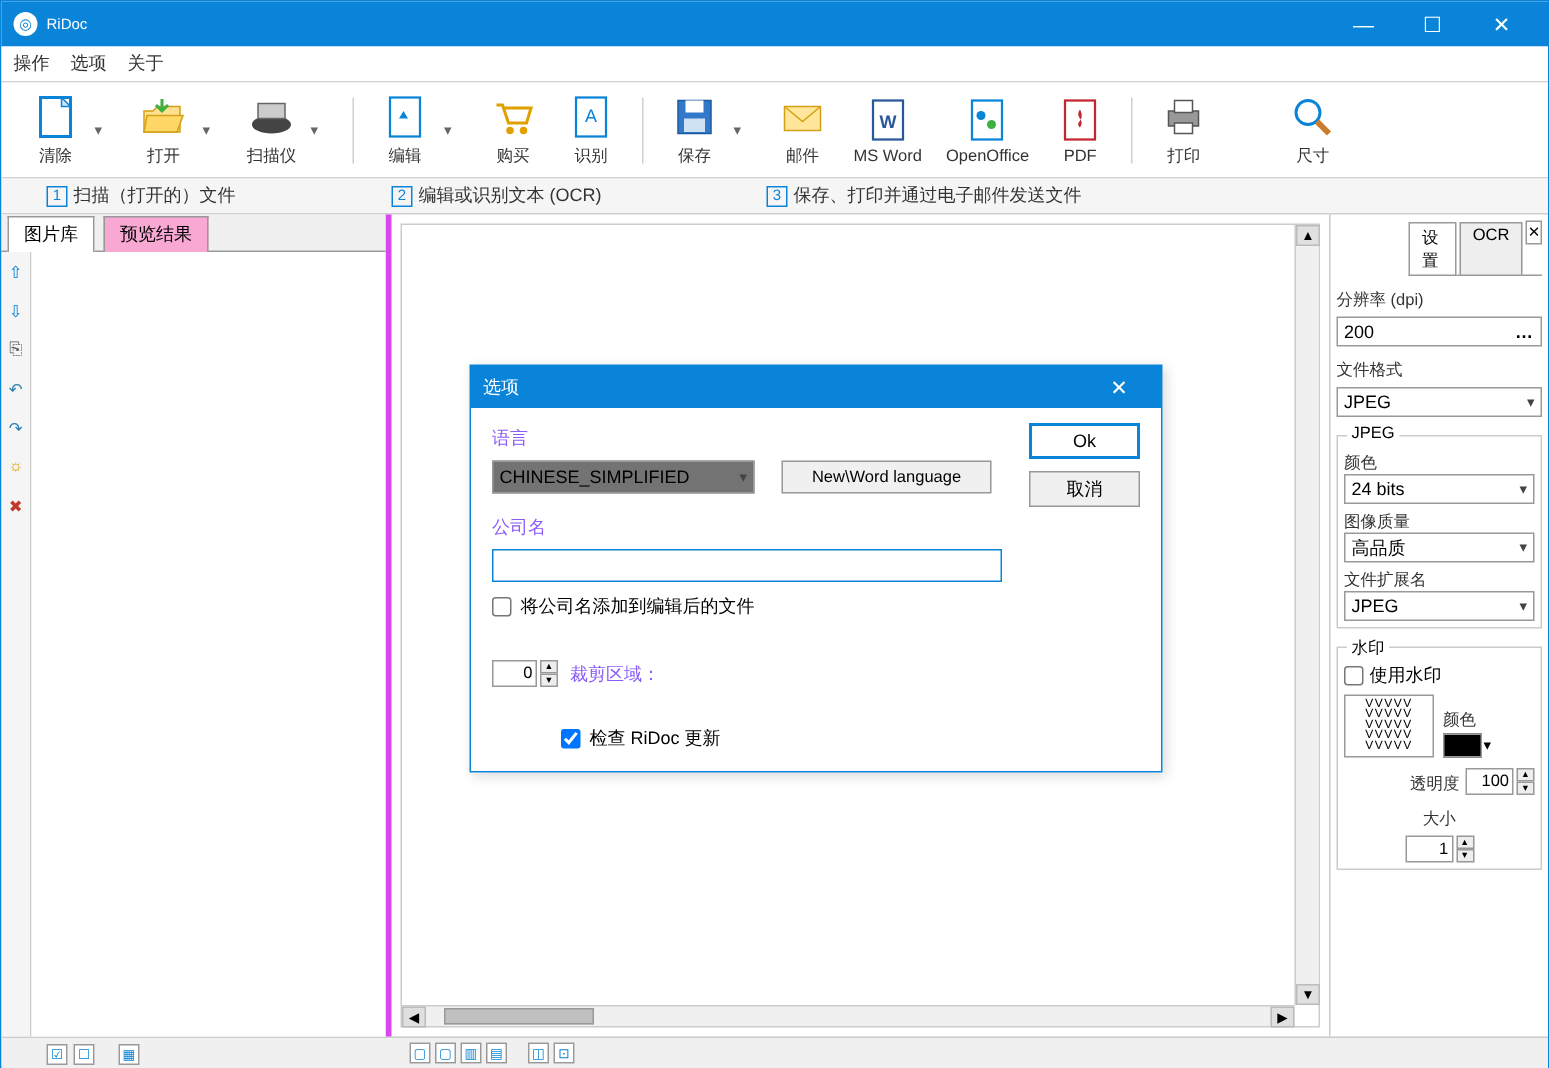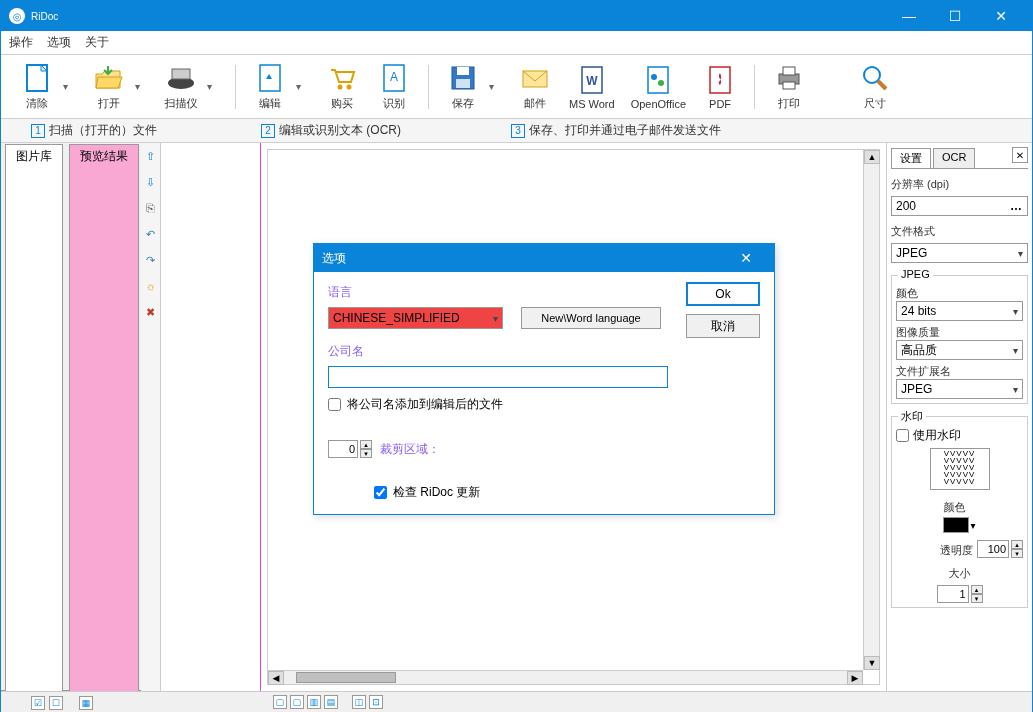--- a/index.html
+++ b/index.html
@@ -18,30 +18,30 @@
 .tool-label { font-size: 11px; color: #333; white-space: nowrap; }
 .tool-drop { width: 12px; color: #666; align-self: center; font-size: 10px; margin-left: -2px; margin-right: 6px;}
 .tool-sep { width: 1px; height: 44px; background: #d0d0d0; margin: 0 6px; }
 .hintbar { height: 24px; background: #f5f5f5; border-bottom: 1px solid #d0d0d0; display: flex; align-items: center; padding: 0 30px; }
 .hint-item { display: flex; align-items: center; gap: 4px; font-size: 12px; color: #333; }
 .hint-num { width: 14px; height: 14px; border: 1px solid #0a84d8; color: #0a84d8; font-size: 10px; display:flex; align-items:center; justify-content:center; }
 .main { display: flex; height: calc(712px - 30px - 24px - 64px - 24px - 22px); position: relative; }
 .tabs-left { display:flex; border-bottom:1px solid #999; background:#f0f0f0; }
 .tab { padding: 3px 10px; border-top:1px solid #999; border-left:1px solid #999; border-right:1px solid #999; background:#fff; position:relative; bottom:-1px; margin-right:2px; margin-left:4px; font-size:12px;}
 .tab.inactive { background:#f9a8d4; }
-.left-panel { width: 260px; border-right:1px solid #d946ef; display:flex; }
+.left-panel { width: 260px; border-right:4px solid #d946ef; display:flex; flex-direction:column; }
 .left-body { flex:1; display:flex; }
 .left-sidebar { width: 20px; background:#f5f5f5; border-right:1px solid #ccc; display:flex; flex-direction:column; align-items:center; padding-top:6px; gap:12px; }
 .side-ico { width:14px; height:14px; font-size:11px; color:#555; display:flex; align-items:center; justify-content:center;}
 .left-content { flex:1; background:#fff; }
 .center-panel { flex:1; display:flex; flex-direction:column; border-right:1px solid #ccc;}
 .center-scroll { flex:1; background:#fff; position:relative; border:1px solid #ccc; margin:6px; }
 .tiny-btn { width:14px; height:14px; border:1px solid #999; background:#fff; display:inline-flex; align-items:center; justify-content:center; font-size:9px; color:#0a84d8;}
 .right-panel { width: 145px; display:flex; flex-direction:column; padding:4px; gap:4px; }
-.right-tabs { display:flex; border-bottom:1px solid #999; }
+.right-tabs { display:flex; border-bottom:1px solid #999;margin-left:48px; }
 .rtab { padding:2px 8px; border:1px solid #999; background:#fff; margin-right:2px; font-size:11px; position:relative; bottom:-1px;}
 .rtab.inactive { background:#eee; }
 .rtab-close { margin-left:auto; width:16px; height:16px; border:1px solid #999; display:flex; align-items:center; justify-content:center; font-size:10px;}
 .field-label { font-size:11px; color:#333; margin-top:4px;}
 .field-input { width:100%; height:20px; border:1px solid #999; background:#fff; padding:0 4px; font-size:11px; display:flex; align-items:center; justify-content:space-between;}
 .field-input .dots { font-weight:bold; letter-spacing:1px;}
 .dropdown { width:100%; height:20px; border:1px solid #999; background:#fff; padding:0 4px; font-size:11px; display:flex; align-items:center; justify-content:space-between;}
 .dropdown::after { content:"▾"; color:#444; font-size:10px;}
 .group-frame { border:1px solid #ccc; padding:6px 4px 4px; margin-top:8px; position:relative;}
 .group-title { position:absolute; top:-8px; left:6px; background:#fff; padding:0 3px; font-size:11px;}
@@ -58,21 +58,21 @@
 
 .dialog { position:absolute; left:312px; top:242px; width:462px; height:272px; border:1px solid #0a84d8; background:#fff; box-shadow:2px 2px 8px rgba(0,0,0,0.15);}
 .dlg-title { height:28px; background:#0a84d8; color:#fff; display:flex; align-items:center; padding:0 8px; font-size:13px;}
 .dlg-close { margin-left:auto; width:40px; height:28px; display:flex; align-items:center; justify-content:center; color:#fff; font-size:14px;}
 .dlg-body { padding:10px 14px; display:flex; gap:18px;}
 .dlg-left { flex:1; display:flex; flex-direction:column; gap:6px;}
 .dlg-right { width:76px; display:flex; flex-direction:column; gap:8px;}
 .dlg-btn { height:24px; border:1px solid #999; background:#f0f0f0; display:flex; align-items:center; justify-content:center; font-size:12px;}
 .dlg-btn.primary { border:2px solid #0a84d8; background:#fff;}
 .dlg-label { font-size:12px; color:#8b5cf6; margin-top:2px;}
-.dlg-select { width:175px; height:22px; border:1px solid #999; background:#ef4444; display:flex; align-items:center; padding:0 4px; font-size:11px; justify-content:space-between;}
+.dlg-select { width:175px; height:22px; border:1px solid #999; background:#737373; display:flex; align-items:center; padding:0 4px; font-size:11px; justify-content:space-between;}
 .dlg-select::after { content:"▾"; font-size:10px; color:#444;}
 .dlg-row { display:flex; gap:18px; align-items:center;}
 .dlg-btn2 { flex:1; height:22px; border:1px solid #999; background:#f0f0f0; display:flex; align-items:center; justify-content:center; font-size:11px;}
 .dlg-input { width:340px; height:22px; border:1px solid #0a84d8; background:#fff; }
 .dlg-check { display:flex; align-items:center; gap:6px; font-size:12px; margin-top:2px;}
 .dlg-check input { width:13px; height:13px;}
 .dlg-spin { display:flex; align-items:center; gap:8px;}
 .dlg-spin .num-spin input { width:30px;}
 .vscroll { position:absolute; right:0; top:0; bottom:14px; width:16px; border-left:1px solid #ccc; background:#f0f0f0; display:flex; flex-direction:column;}
 .hscroll { position:absolute; left:0; right:16px; bottom:0; height:14px; border-top:1px solid #ccc; background:#f0f0f0; display:flex;}
@@ -337,21 +337,21 @@
             <span>JPEG</span>
           </div>
       </div>
 
       <div class="group-frame">
         <div class="group-title">水印</div>
         <label class="checkbox-row">
             <input type="checkbox" style="">
             <span>使用水印</span>
           </label>
-        <div style="display:flex; gap:6px; align-items:center;flex-direction:column;">
+        <div style="display:flex; gap:6px; align-items:flex-end;">
           <div class="wm-preview">VVVVV<br>VVVVV<br>VVVVV<br>VVVVV<br>VVVVV</div>
           <div style="display:flex; flex-direction:column; gap:2px;">
             <span class="field-label">颜色</span>
             <div style="display:flex; align-items:center;">
                 <div class="color-btn"></div>
                 <span style="font-size:10px; margin-left:1px;">▾</span>
               </div>
           </div>
         </div>
         <div style="display:flex; align-items:center; justify-content:flex-end; gap:4px; margin-top:6px;">

